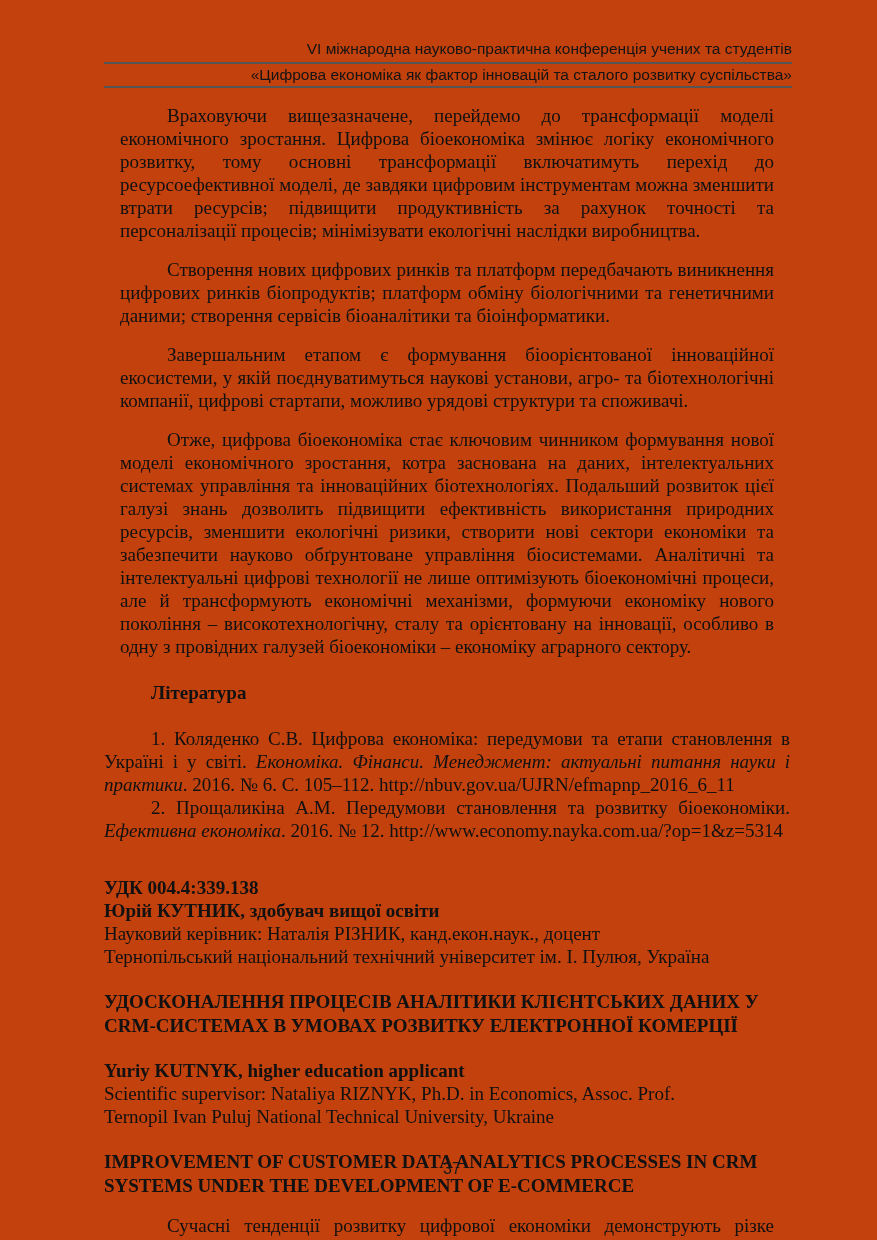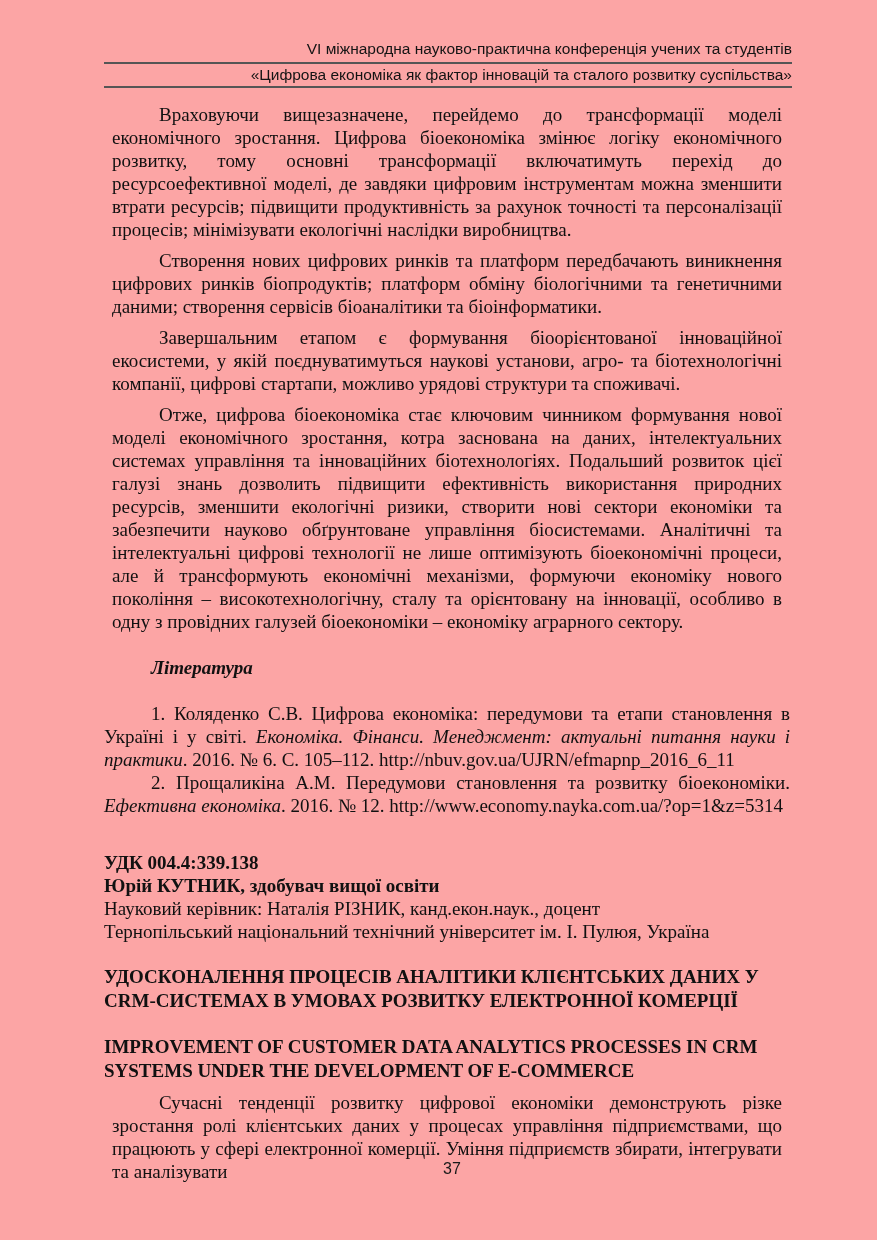--- a/index.html
+++ b/index.html
@@ -1,21 +1,21 @@
 <!DOCTYPE html>
 <html lang="uk"><head>
 <meta charset="utf-8">
 <style>
   * { box-sizing: border-box; }
   html, body { margin: 0; padding: 0; background: #ffffff; }
   .page {
     position: relative;
     width: 877px;
     height: 1240px;
-    background: #fca5a5;
+    background: #c2410c;
     color: #111111;
     overflow: hidden;
     font-family: "Liberation Serif", serif;
   }
   
   .running-header {
     margin: 40px 85px 0 104px;
     text-align: right;
     font-family: "Liberation Sans", sans-serif;
     font-size: 15.5px;
@@ -25,26 +25,25 @@
   .running-header .hl1 { padding-bottom: 4px; border-bottom: 2px solid #555555; }
   .running-header .hl2 { padding: 2px 0 2px; border-bottom: 2px solid #555555; text-align: right; }
   .running-header .hl3 { padding-top: 3px; }
   
   .doc-body {
     margin: 15px 87px 0 104px;
     font-size: 19px;
     line-height: 23px;
     text-align: justify;
   }
-  .doc-body p { margin: 8px; text-indent: 47px; }
+  .doc-body p { margin: 16px; text-indent: 47px; }
   .lit-heading {
     font-weight: bold;
     margin: 23px 0 23px 47px;
     text-align: left;
-    font-style: italic;
   }
   .ref p { margin: 0; text-indent: 47px; }
   .ref .jrnl { font-style: italic; }
   
   .article-head { margin-top: 34px; text-align: left; }
   .article-head .line { margin: 0; text-indent: 0; }
   .bold { font-weight: bold; }
   .paper-title {
     font-weight: bold;
     text-align: left;
@@ -93,20 +92,25 @@
 
     <div class="article-head">
       <p class="line bold">УДК 004.4:339.138</p>
       <p class="line bold">Юрій КУТНИК, здобувач вищої освіти</p>
       <p class="line">Науковий керівник: Наталія РІЗНИК, канд.екон.наук., доцент</p>
       <p class="line">Тернопільський національний технічний університет ім. І. Пулюя, Україна</p>
     </div>
 
     <p class="paper-title">УДОСКОНАЛЕННЯ ПРОЦЕСІВ АНАЛІТИКИ КЛІЄНТСЬКИХ ДАНИХ У CRM-СИСТЕМАХ В УМОВАХ РОЗВИТКУ ЕЛЕКТРОННОЇ КОМЕРЦІЇ</p>
 
+    <div class="article-head authors-en">
+      <p class="line bold">Yuriy KUTNYK, higher education applicant</p>
+      <p class="line">Scientific supervisor: Nataliya RIZNYK, Ph.D. in Economics, Assoc. Prof.</p>
+      <p class="line">Ternopil Ivan Puluj National Technical University, Ukraine</p>
+    </div>
 
     <p class="paper-title">IMPROVEMENT OF CUSTOMER DATA ANALYTICS PROCESSES IN CRM SYSTEMS UNDER THE DEVELOPMENT OF E-COMMERCE</p>
 
     <p class="intro">Сучасні тенденції розвитку цифрової економіки демонструють різке зростання ролі клієнтських даних у процесах управління підприємствами, що працюють у сфері електронної комерції. Уміння підприємств збирати, інтегрувати та аналізувати</p>
 
   </div>
 
   <div class="page-footer">37</div>
 
 </div>

